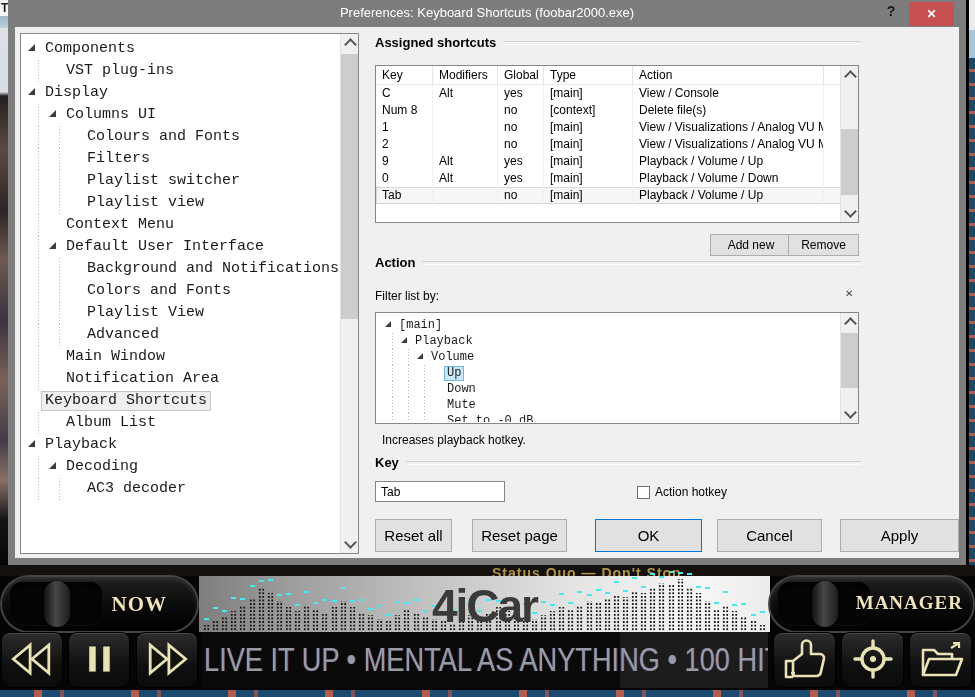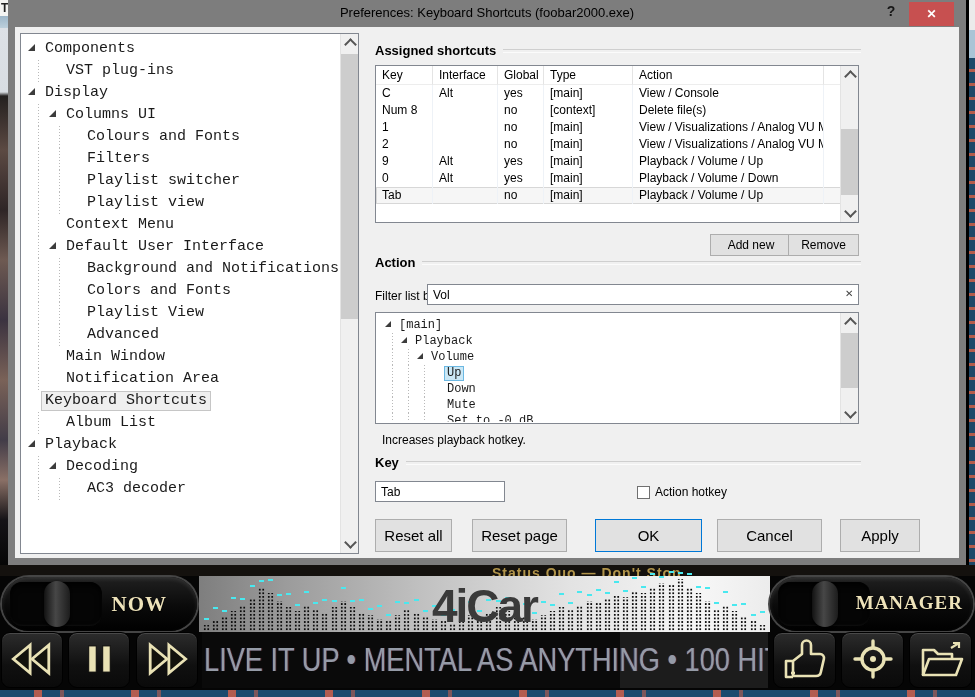--- a/index.html
+++ b/index.html
@@ -13,21 +13,21 @@
     #8a7066 480px,#151317 520px,#060606 100%);}
   .bgleft .tchar{position:absolute;left:1px;top:1px;font:bold 12px "Liberation Sans",sans-serif;color:#222;}
   .bgright{position:absolute;right:0;top:0;width:6px;height:565px;
     background:linear-gradient(180deg,#ebebeb 0 30px,#a9c4d6 30px 58px,#1d4868 58px 100%);}
   .bgright .dashes{position:absolute;left:0;right:0;top:58px;bottom:0;
     background:repeating-linear-gradient(180deg,transparent 0 11px,rgba(205,95,70,.85) 11px 14px);}
 
   
   .dialog{position:absolute;left:8px;top:0;width:958px;height:565px;background:#7d7d7d;}
   .titlebar{position:relative;height:27px;}
-  .dlg-title{position:absolute;left:0;right:0;top:5px;text-align:center;font-size:13px;color:#000000;}
+  .dlg-title{position:absolute;left:0;right:0;top:5px;text-align:center;font-size:13px;color:#ffffff;}
   .helpbtn{position:absolute;right:64px;top:3px;width:22px;height:21px;text-align:center;
     font-size:14px;font-weight:bold;color:#161616;cursor:default;}
   .closebtn{position:absolute;right:12px;top:2px;width:45px;height:24px;background:#c75050;
     color:#fff;font-size:12px;font-weight:bold;text-align:center;line-height:24px;}
   .client{position:absolute;left:7px;right:7px;top:27px;bottom:7px;background:#f0f0f0;}
 
   
   .treepanel{position:absolute;left:5px;top:6px;width:337px;height:519px;background:#fff;border:1px solid #828790;}
   .treeitems{position:absolute;left:1px;top:1px;right:18px;bottom:1px;overflow:hidden;padding:3px 0 0 6px;box-sizing:border-box;}
   .titem{height:22px;display:flex;align-items:center;font-size:15px;color:#1a1a1a;white-space:nowrap;cursor:default;}
@@ -43,21 +43,21 @@
   .vscroll{position:absolute;right:0;top:0;bottom:0;width:17px;background:#f0f0f0;border-left:1px solid #e3e3e3;}
   .vscroll .chev{position:absolute;left:5px;width:7px;height:7px;border-left:2px solid #555;border-top:2px solid #555;}
   .vscroll .chev.up{top:6px;transform:rotate(45deg);}
   .vscroll .chev.down{bottom:6px;transform:rotate(-135deg);}
   .vscroll .thumb{position:absolute;left:0;width:17px;background:#cdcdcd;}
 
   
   .rightpanel{position:absolute;left:360px;top:0;width:584px;height:100%;font-size:12px;color:#000;}
   .ghd{position:absolute;left:0;width:486px;display:flex;align-items:center;gap:7px;font-weight:bold;font-size:13px;}
   .ghd i{flex:1;height:2px;border-top:1px solid #cfcfcf;border-bottom:1px solid #fbfbfb;}
-  .g1{top:16px}.g2{top:228px}.g3{top:428px}
+  .g1{top:8px}.g2{top:228px}.g3{top:428px}
 
   .shorttable{position:absolute;left:0;top:38px;width:484px;height:158px;background:#fff;border:1px solid #828790;box-sizing:border-box;}
   .tgrid{display:grid;grid-template-columns:57px 65px 46px 89px 191px 1fr;}
   .thead{height:19px;line-height:19px;}
   .thead .hc{border-right:1px solid #e4e4e4;border-bottom:1px solid #ededed;padding-left:6px;box-sizing:border-box;overflow:hidden;}
   .trow{height:17px;line-height:17px;}
   .trow .tc{padding-left:6px;border-right:1px solid #eef2f7;box-sizing:border-box;white-space:nowrap;overflow:hidden;}
   .trow.sel{background:#f6f6f6;box-shadow:inset 0 0 0 1px #d7d7d7;}
   .tbody{position:absolute;left:0;top:19px;right:17px;bottom:0;overflow:hidden;}
   .theadwrap{position:absolute;left:0;top:0;right:17px;}
@@ -87,21 +87,21 @@
     border:1px solid #828790;font:12px "Liberation Sans",sans-serif;padding:0 0 0 5px;}
   .chk{position:absolute;left:262px;top:458px;display:flex;align-items:center;gap:5px;font-size:12px;cursor:default;}
   .chk .box{width:13px;height:13px;background:#fff;border:1px solid #707070;box-sizing:border-box;}
 
   .dbtn{position:absolute;top:492px;height:33px;background:#e1e1e1;border:1px solid #adadad;
     font:15px "Liberation Sans",sans-serif;color:#000;padding:0;}
   .b-resetall{left:0;width:77px;}
   .b-resetpage{left:97px;width:95px;}
   .b-ok{left:220px;width:107px;border-color:#0078d7;}
   .b-cancel{left:342px;width:105px;}
-  .b-apply{left:465px;width:80px;}
+  .b-apply{left:465px;width:119px;}
 
   
   .player{position:absolute;left:0;top:565px;width:975px;height:132px;background:#050505;}
   .clipstrip{position:absolute;left:0;top:0;width:975px;height:11px;background:#14110e;overflow:hidden;}
   .cliptext{position:absolute;left:492px;top:0;font:bold 14px "Liberation Sans",sans-serif;color:#c3a351;letter-spacing:1px;opacity:.9;}
 
   .mainrow{position:absolute;left:0;top:11px;width:975px;height:56px;}
   .silver{position:absolute;left:199px;top:0;width:571px;height:56px;
     background:linear-gradient(90deg,#7e7e7e 0,#9b9b9b 15%,#c2c2c2 40%,#e3e3e3 65%,#f6f6f6 88%,#ececec 100%);}
   .spectrum{position:absolute;left:4px;right:4px;bottom:1px;height:54px;display:flex;align-items:flex-end;justify-content:space-between;}
@@ -284,21 +284,21 @@
       <div class="rightpanel">
 
         <div class="ghd g1">
           <span>Assigned shortcuts</span>
             <i></i>
         </div>
 
         <div class="shorttable">
           <div class="theadwrap tgrid thead" id="shortHead">
               <div class="hc">Key</div>
-              <div class="hc">Interface</div>
+              <div class="hc">Modifiers</div>
               <div class="hc">Global</div>
               <div class="hc">Type</div>
               <div class="hc">Action</div>
               <div class="hc"></div>
             </div>
           <div class="tbody" id="shortBody">
               <div class="trow tgrid">
                 <div class="tc">C</div>
                 <div class="tc">Alt</div>
                 <div class="tc">yes</div>
@@ -363,21 +363,20 @@
         </div>
 
         <button class="btn addnew">Add new</button>
         <button class="btn removebtn">Remove</button>
 
         <div class="ghd g2">
           <span>Action</span>
             <i></i>
         </div>
         <span class="flabel">Filter list by:</span>
-        <input class="finput" value="Vol" style="">
         <span class="fclear">✕</span>
 
         <div class="actiontree">
           <div class="actitems" id="actTree">
               <div class="titem a">
                 <span class="exp"></span>
                 <span class="lbl">[main]</span>
               </div>
               <div class="titem a">
                 <span class="guide"></span>

